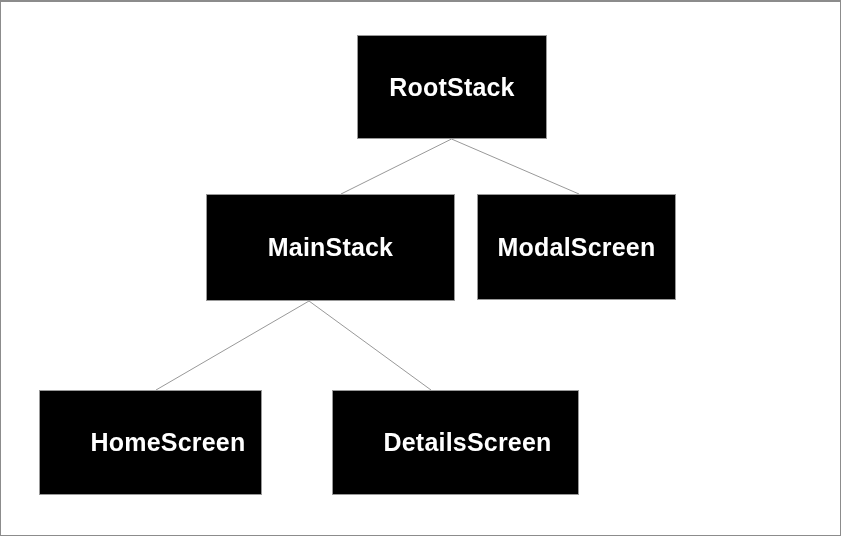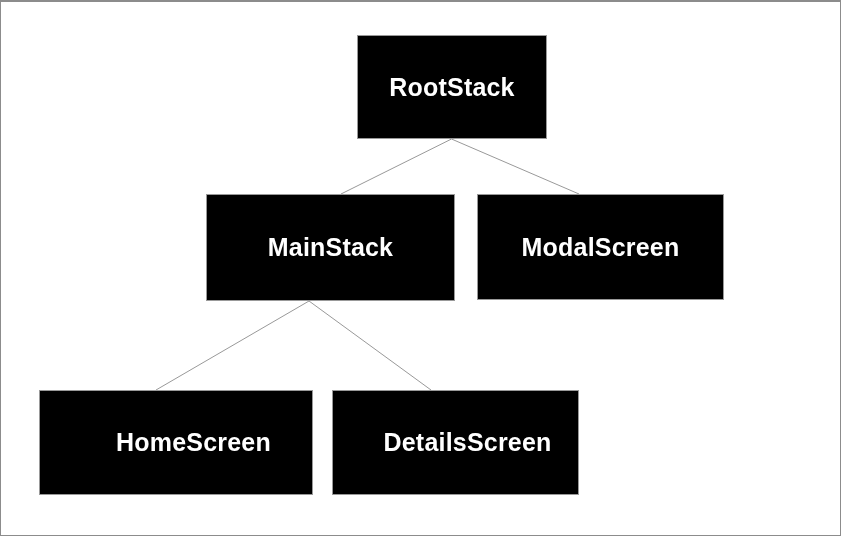--- a/index.html
+++ b/index.html
@@ -36,22 +36,22 @@
     font-size: 25px;
     letter-spacing: 0.2px;
     display: flex;
     align-items: center;
     justify-content: center;
     text-align: center;
     white-space: nowrap;
   }
   .node-root    { left: 356px; top: 33px;  width: 190px; height: 104px; }
   .node-main    { left: 184px; top: 192px; width: 249px; height: 107px; margin-left: 21px; }
-  .node-modal   { left: 476px; top: 192px; width: 247px; height: 106px; }
-  .node-home    { left: 38px;  top: 388px; width: 274px; height: 105px; padding-left: 35px; }
+  .node-modal   { left: 476px; top: 192px; width: 199px; height: 106px; }
+  .node-home    { left: 38px;  top: 388px; width: 223px; height: 105px; padding-left: 35px; }
   .node-details { left: 331px; top: 388px; width: 247px; height: 105px; padding-left: 24px; }
 </style>
 </head>
 <body>
 
 <div class="canvas">
 
   <svg class="edges-layer" width="841" height="536" viewBox="0 0 841 536" xmlns="http://www.w3.org/2000/svg">
     <line x1="450.5" y1="137" x2="340" y2="192" stroke="#999999" stroke-width="1"></line>
     <line x1="450.5" y1="137" x2="578" y2="192" stroke="#999999" stroke-width="1"></line>

